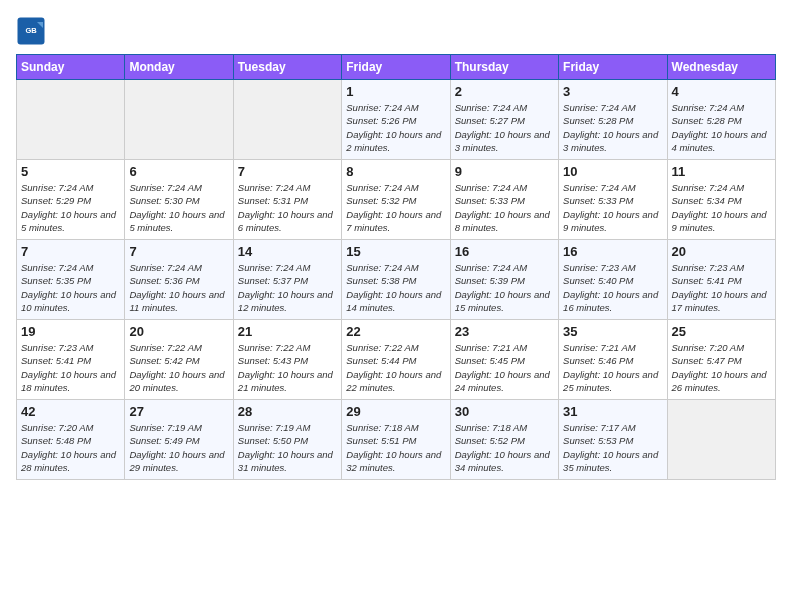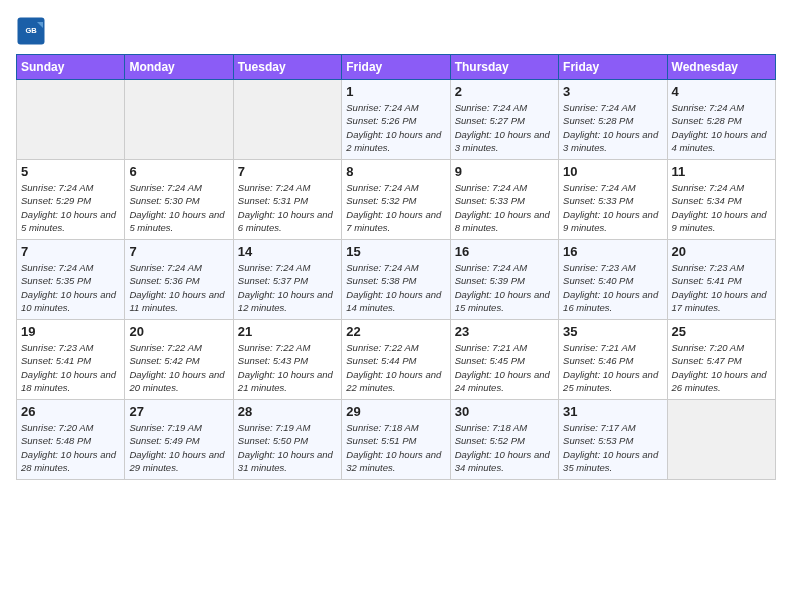--- a/index.html
+++ b/index.html
@@ -235,21 +235,21 @@
           <span class="day-num">35</span>
           <div class="day-info">Sunrise: 7:21 AM<br>Sunset: 5:46 PM<br>Daylight: 10 hours and 25 minutes.</div>
         </td>
         <td>
           <span class="day-num">25</span>
           <div class="day-info">Sunrise: 7:20 AM<br>Sunset: 5:47 PM<br>Daylight: 10 hours and 26 minutes.</div>
         </td>
       </tr>
       <tr>
         <td>
-          <span class="day-num">26</span>
+          <span class="day-num">42</span>
           <div class="day-info">Sunrise: 7:20 AM<br>Sunset: 5:48 PM<br>Daylight: 10 hours and 28 minutes.</div>
         </td>
         <td>
           <span class="day-num">27</span>
           <div class="day-info">Sunrise: 7:19 AM<br>Sunset: 5:49 PM<br>Daylight: 10 hours and 29 minutes.</div>
         </td>
         <td>
           <span class="day-num">28</span>
           <div class="day-info">Sunrise: 7:19 AM<br>Sunset: 5:50 PM<br>Daylight: 10 hours and 31 minutes.</div>
         </td>

